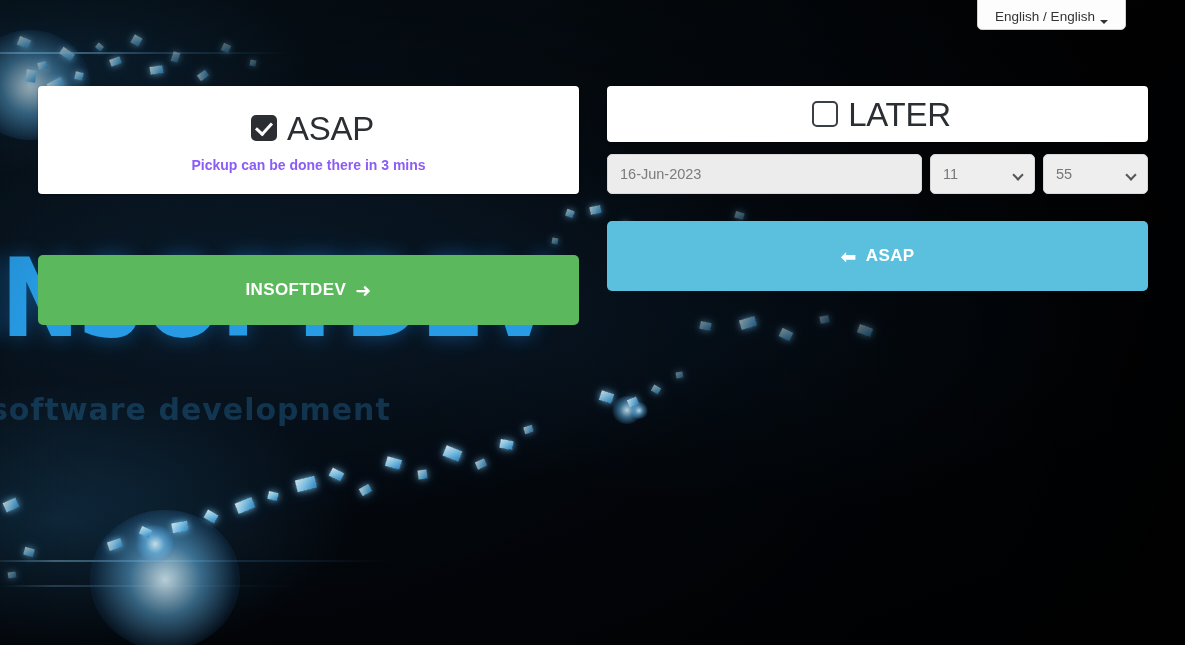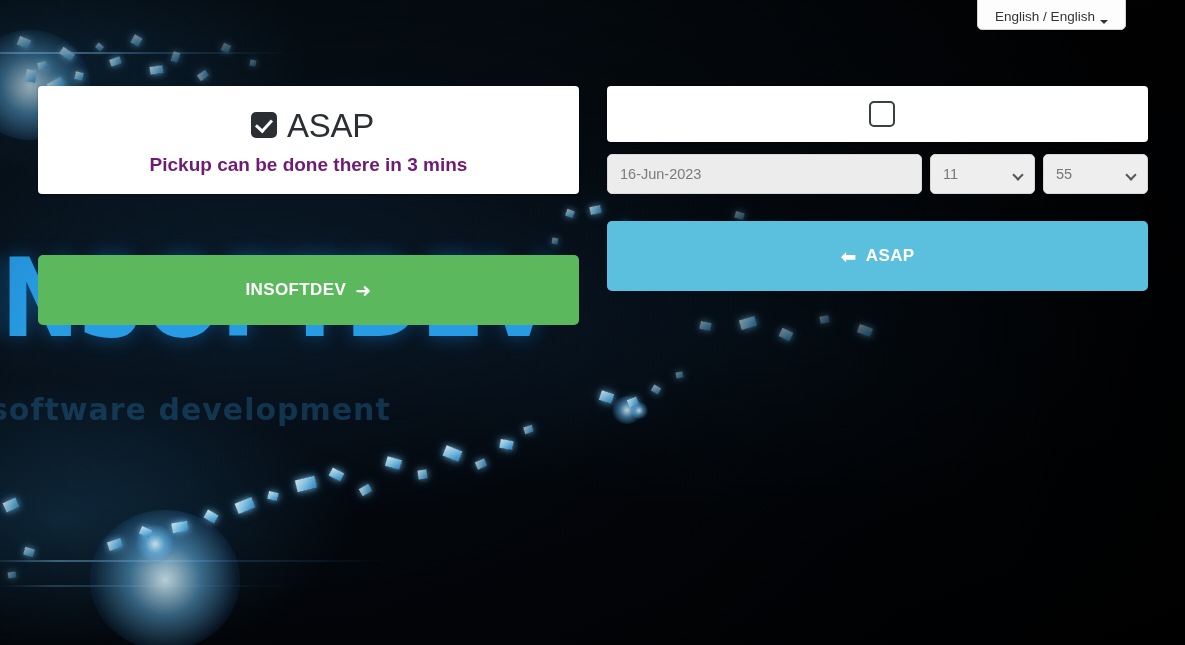--- a/index.html
+++ b/index.html
@@ -182,23 +182,23 @@
     border-width: 0 3px 3px 0;
     transform: rotate(42deg);
   }
   .cb.unchecked {
     background: transparent;
     border: 2px solid #3a3f45;
   }
 
   .asap-sub {
     margin-top: 12px;
-    font-size: 19px;
+    font-size: 14px;
     font-weight: 700;
-    color: #701a75;
+    color: #8b5cf6;
   }
 
   
   .dt-row {
     margin-top: 12px;
     display: flex;
     gap: 8px;
   }
   .date-field {
     flex: 0 0 315px;
@@ -356,20 +356,21 @@
       <div class="btn btn-continue">
         <span>INSOFTDEV</span>
         <span class="arrow">➜</span>
       </div>
     </div>
 
     <div class="col">
       <div class="card card-later">
         <div class="opt-title">
           <span class="cb unchecked"></span>
+          <span class="label">LATER</span>
         </div>
       </div>
 
       <div class="dt-row">
         <div class="date-field">
           <span>16-Jun-2023</span>
         </div>
         <div class="select-box">
           <span>11</span>
           <span class="chev"></span>

